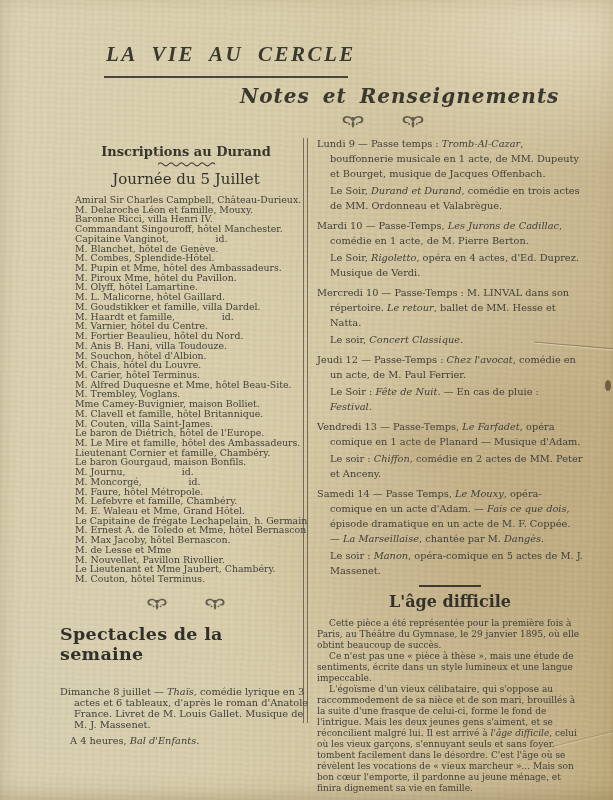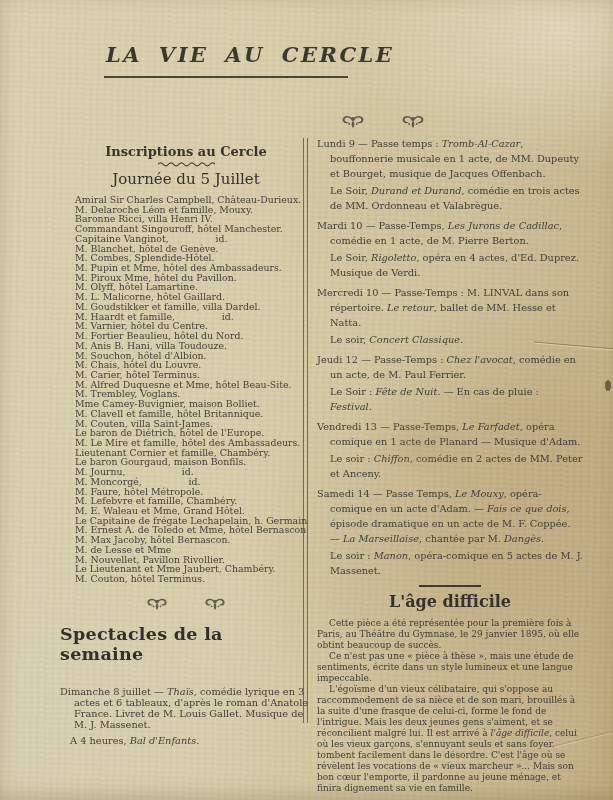--- a/index.html
+++ b/index.html
@@ -24,21 +24,21 @@
                inset 14px 0 26px -18px rgba(120,100,60,.22),
                inset 0 10px 20px -16px rgba(120,100,60,.18);
   }
   .texture{position:absolute;inset:0;pointer-events:none;
     background:
       repeating-linear-gradient(2deg, rgba(255,255,245,.03) 0 2px, rgba(90,75,45,.02) 2px 5px),
       repeating-linear-gradient(91deg, rgba(90,75,45,.02) 0 3px, rgba(255,255,245,.02) 3px 7px);
   }
   
   .title{position:absolute;left:106px;top:42px;font-size:21px;font-weight:bold;font-style:italic;
-    letter-spacing:2.5px;word-spacing:7px;color:#3a382f;white-space:nowrap;}
+    letter-spacing:2.5px;word-spacing:7px;color:#3a382f;white-space:nowrap;font-family:Liberation Serif, serif;}
   .title-rule{position:absolute;left:104px;top:76px;width:244px;height:2px;background:#49463b;}
   .subtitle{position:absolute;left:240px;top:84px;font-size:20px;font-weight:bold;font-style:italic;
     letter-spacing:1px;word-spacing:5px;color:#3a382f;white-space:nowrap;}
   .orn-row{position:absolute;display:flex;gap:34px;}
   .orn-row.header{left:340px;top:114px;}
   .fleuron{opacity:.82;}
   
   .left-col{position:absolute;left:60px;top:144px;width:252px;}
   .h-inscriptions{font-size:13px;font-weight:bold;text-align:center;color:#37352c;margin:0;}
   .squiggle-wrap{text-align:center;margin:2px 0 1px;line-height:0;}
@@ -77,20 +77,21 @@
     background:radial-gradient(ellipse,rgba(160,128,78,.16),rgba(160,128,78,0) 70%);}
 </style>
 </head>
 <body>
 
 <div class="paper">
   <div class="texture"></div>
 
   <div class="title">LA VIE AU CERCLE</div>
   <div class="title-rule"></div>
+  <div class="subtitle">Notes et Renseignements</div>
 
   <div class="orn-row header">
     <svg class="fleuron" width="26" height="15" viewBox="0 0 30 17">
       <g fill="#47443a">
         <circle cx="15" cy="5.5" r="2.3"></circle>
         <path d="M14 4.5 C10 .5,3 1.5,3 6.5 C3 10.5,8 11.8,10.4 8.7 C8.4 9.7,5.4 8.7,5.4 6.4 C5.4 3.4,11 2.4,13 6.4 Z"></path>
         <path d="M16 4.5 C20 .5,27 1.5,27 6.5 C27 10.5,22 11.8,19.6 8.7 C21.6 9.7,24.6 8.7,24.6 6.4 C24.6 3.4,19 2.4,17 6.4 Z"></path>
         <path d="M15 7 C12.8 10,12.8 13.4,15 16 C17.2 13.4,17.2 10,15 7 Z"></path>
         <circle cx="10.6" cy="11.4" r="1.1"></circle>
           <circle cx="19.4" cy="11.4" r="1.1"></circle>
@@ -104,21 +105,21 @@
         <path d="M15 7 C12.8 10,12.8 13.4,15 16 C17.2 13.4,17.2 10,15 7 Z"></path>
         <circle cx="10.6" cy="11.4" r="1.1"></circle>
           <circle cx="19.4" cy="11.4" r="1.1"></circle>
       </g>
     </svg>
   </div>
 
   <div class="col-divider"></div>
 
   <div class="left-col">
-    <p class="h-inscriptions">Inscriptions au Cercle</p>
+    <p class="h-inscriptions">Inscriptions au Durand</p>
     <div class="squiggle-wrap">
       <svg width="58" height="6" viewBox="0 0 58 6">
         <path d="M1 3.4 q2.6 -3 5.2 0 t5.2 0 t5.2 0 t5.2 0 t5.2 0 t5.2 0 t5.2 0 t5.2 0 t5.2 0 t5.2 0 t5.2 0" fill="none" stroke="#47443a" stroke-width="1.1"></path>
       </svg>
     </div>
     <p class="h-journee">Journée du 5 Juillet</p>
     <div class="guest-list"><div>Amiral Sir Charles Campbell, Château-Durieux.</div><div>M. Delaroche Léon et famille, Mouxy.</div><div>Baronne Ricci, villa Henri IV.</div><div>Commandant Singouroff, hôtel Manchester.</div><div>Capitaine Vanginot,     id.</div><div>M. Blanchet, hôtel de Genève.</div><div>M. Combes, Splendide-Hôtel.</div><div>M. Pupin et Mme, hôtel des Ambassadeurs.</div><div>M. Piroux Mme, hôtel du Pavillon.</div><div>M. Olyff, hôtel Lamartine.</div><div>M. L. Malicorne, hôtel Gaillard.</div><div>M. Goudstikker et famille, villa Dardel.</div><div>M. Haardt et famille,     id.</div><div>M. Varnier, hôtel du Centre.</div><div>M. Fortier Beaulieu, hôtel du Nord.</div><div>M. Anis B. Hani, villa Toudouze.</div><div>M. Souchon, hôtel d'Albion.</div><div>M. Chais, hôtel du Louvre.</div><div>M. Carier, hôtel Terminus.</div><div>M. Alfred Duquesne et Mme, hôtel Beau-Site.</div><div>M. Trembley, Voglans.</div><div>Mme Camey-Buvignier, maison Bolliet.</div><div>M. Clavell et famille, hôtel Britannique.</div><div>M. Couten, villa Saint-James.</div><div>Le baron de Diétrich, hôtel de l'Europe.</div><div>M. Le Mire et famille, hôtel des Ambassadeurs.</div><div>Lieutenant Cornier et famille, Chambéry.</div><div>Le baron Gourgaud, maison Bonfils.</div><div>M. Journu,      id.</div><div>M. Moncorgé,     id.</div><div>M. Faure, hôtel Métropole.</div><div>M. Lefebvre et famille, Chambéry.</div><div>M. E. Waleau et Mme, Grand Hôtel.</div><div>Le Capitaine de frégate Lechapelain, h. Germain</div><div>M. Ernest A. de Toledo et Mme, hôtel Bernascon</div><div>M. Max Jacoby, hôtel Bernascon.</div><div>M. de Lesse et Mme</div><div>M. Nouvellet, Pavillon Rivollier.</div><div>Le Lieutenant et Mme Jaubert, Chambéry.</div><div>M. Couton, hôtel Terminus.</div></div>
 
     <div class="orn-row leftcol">
       <svg class="fleuron" width="24" height="14" viewBox="0 0 30 17">

